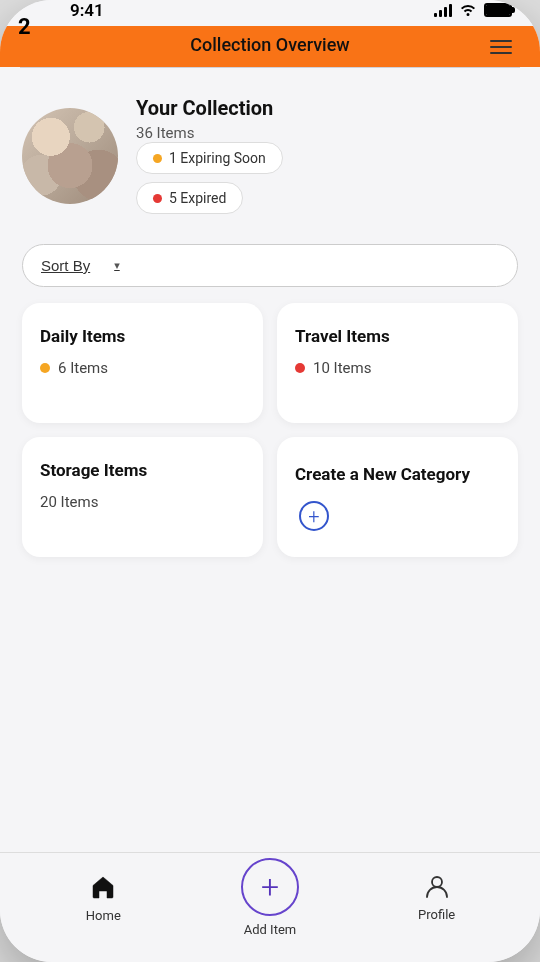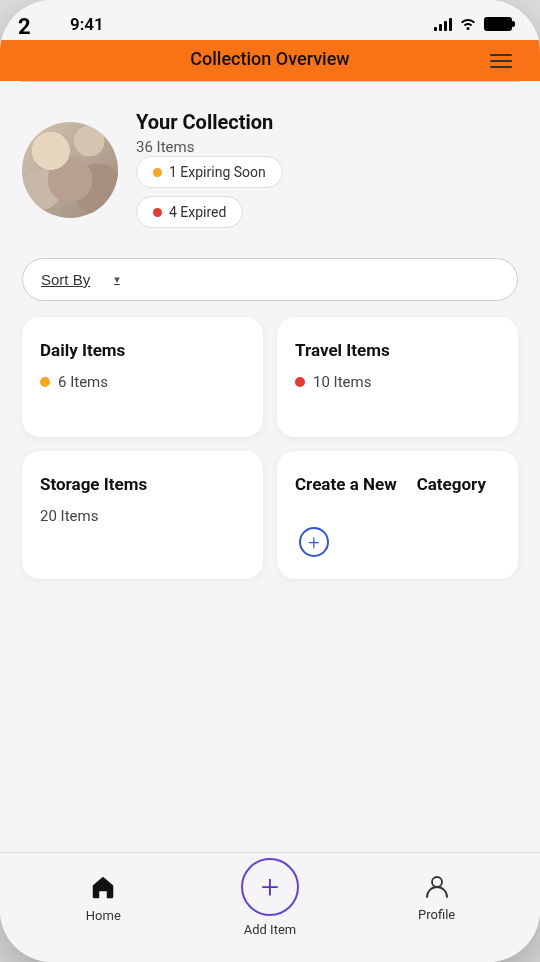--- a/index.html
+++ b/index.html
@@ -31,21 +31,21 @@
       font-weight: bold;
       color: #000;
       z-index: 10;
     }
 
     
     .status-bar {
       display: flex;
       justify-content: space-between;
       align-items: center;
-      padding: 14px 28px 6px 70px;
+      padding: 0 28px 6px 70px;
       background: #f5f5f7;
       text-align: center;
     }
 
     .status-time {
       font-size: 17px;
       font-weight: 600;
       color: #000;
     }
 
@@ -295,21 +295,21 @@
       box-shadow: 0 2px 8px rgba(0,0,0,0.05);
       display: flex;
       flex-direction: column;
       justify-content: center;
     }
 
     .create-card-content {
       display: flex;
       align-items: center;
       flex-wrap: wrap;
-      gap: 20px;
+      gap: 4px;
     }
 
     .plus-icon {
       width: 30px;
       height: 30px;
       border-radius: 50%;
       border: 2.5px solid #3355cc;
       display: flex;
       align-items: center;
       justify-content: center;
@@ -421,21 +421,21 @@
       <div class="collection-info">
         <div class="collection-name">Your Collection</div>
         <div class="collection-count">36 Items</div>
         <div class="badge">
           <span class="badge-dot" style="background:#f5a623;"></span>
           <span>1 Expiring Soon</span>
         </div>
         <br>
         <div class="badge">
           <span class="badge-dot" style="background:#e53935;"></span>
-          <span>4 Expired</span>
+          <span>5 Expired</span>
         </div>
       </div>
     </div>
 
     <div class="sort-section">
       <button class="sort-btn">
         <span>Sort By</span>
         <span class="chevron-down">▾</span>
       </button>
     </div>

